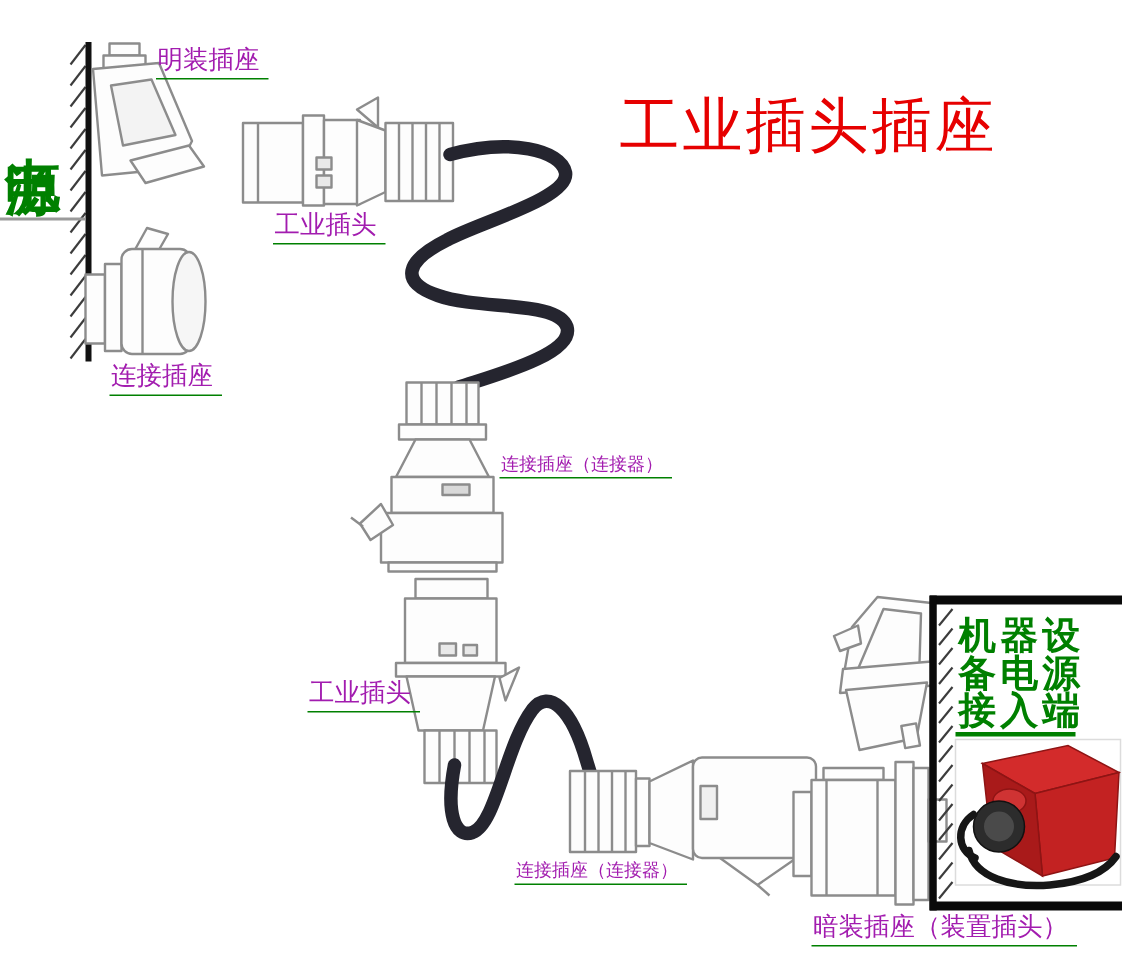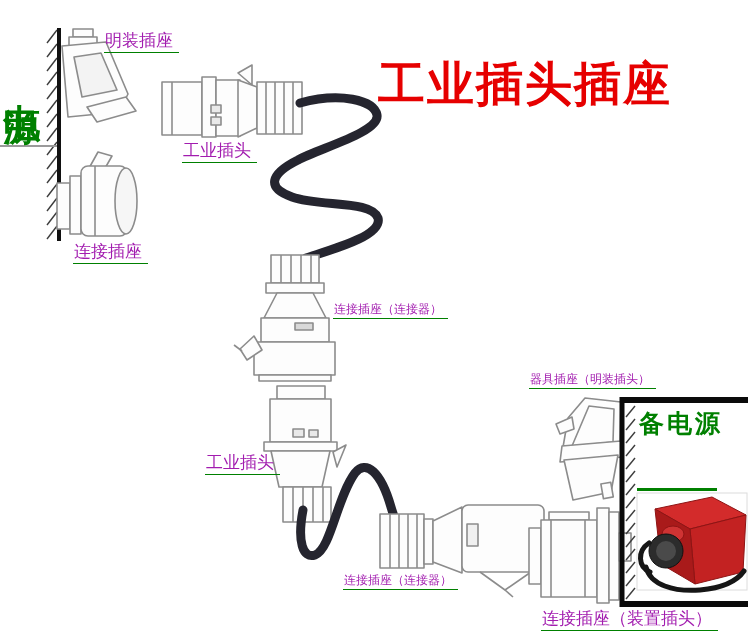--- a/index.html
+++ b/index.html
@@ -11,23 +11,23 @@
   .glabel{
     position:absolute;color:#a21caf;font-size:17px;line-height:1.1;white-space:nowrap;
     border-bottom:1px solid #008000;padding:0 6px 2px 1px;
   }
   .glabel.small{font-size:12px;}
   .power-label{
     position:absolute;left:3px;top:74px;color:#008000;font-weight:bold;font-size:37px;
     writing-mode:vertical-rl;text-orientation:upright;letter-spacing:5px;line-height:1;
   }
   .title{
-    position:absolute;left:378px;top:54px;width:322px;text-align:left;
-    color:#e60000;font-family:"DejaVu Sans", sans-serif;font-weight:bold;
-    font-size:47px;line-height:60px;letter-spacing:2px;white-space:nowrap;
+    position:absolute;left:378px;top:54px;width:322px;text-align:center;
+    color:#e60000;font-family:"DejaVu Sans", sans-serif;font-weight:normal;
+    font-size:40px;line-height:60px;letter-spacing:2px;white-space:nowrap;
   }
   .machine-text{
     position:absolute;left:639px;top:411px;color:#008000;font-weight:bold;
     font-size:25px;line-height:25px;letter-spacing:3px;white-space:nowrap;
   }
   .machine-underline{
     position:absolute;left:637px;top:488px;width:80px;height:3px;background:#008000;
   }
 </style>
 </head>
@@ -202,21 +202,22 @@
   <div class="title">
     <div>工业插头插座</div>
   </div>
 
   <div class="glabel" style="left:104px;top:31px">明装插座</div>
   <div class="glabel" style="left:73px;top:242px">连接插座</div>
   <div class="glabel" style="left:182px;top:141px">工业插头</div>
   <div class="glabel small" style="left:333px;top:303px">连接插座（连接器）</div>
   <div class="glabel" style="left:205px;top:453px">工业插头</div>
   <div class="glabel small" style="left:343px;top:574px">连接插座（连接器）</div>
-  <div class="glabel small" style="left:529px;top:373px">器具插座（明装插头）</div>
-  <div class="glabel" style="left:541px;top:609px">连接插座（装置插头）</div>
+  <div class="glabel" style="left:541px;top:609px">暗装插座（装置插头）</div>
 
   <div class="machine-text">
+    <div>机器设</div>
     <div>备电源</div>
+    <div>接入端</div>
   </div>
   <div class="machine-underline"></div>
 
 </div>
 
 </body></html>

